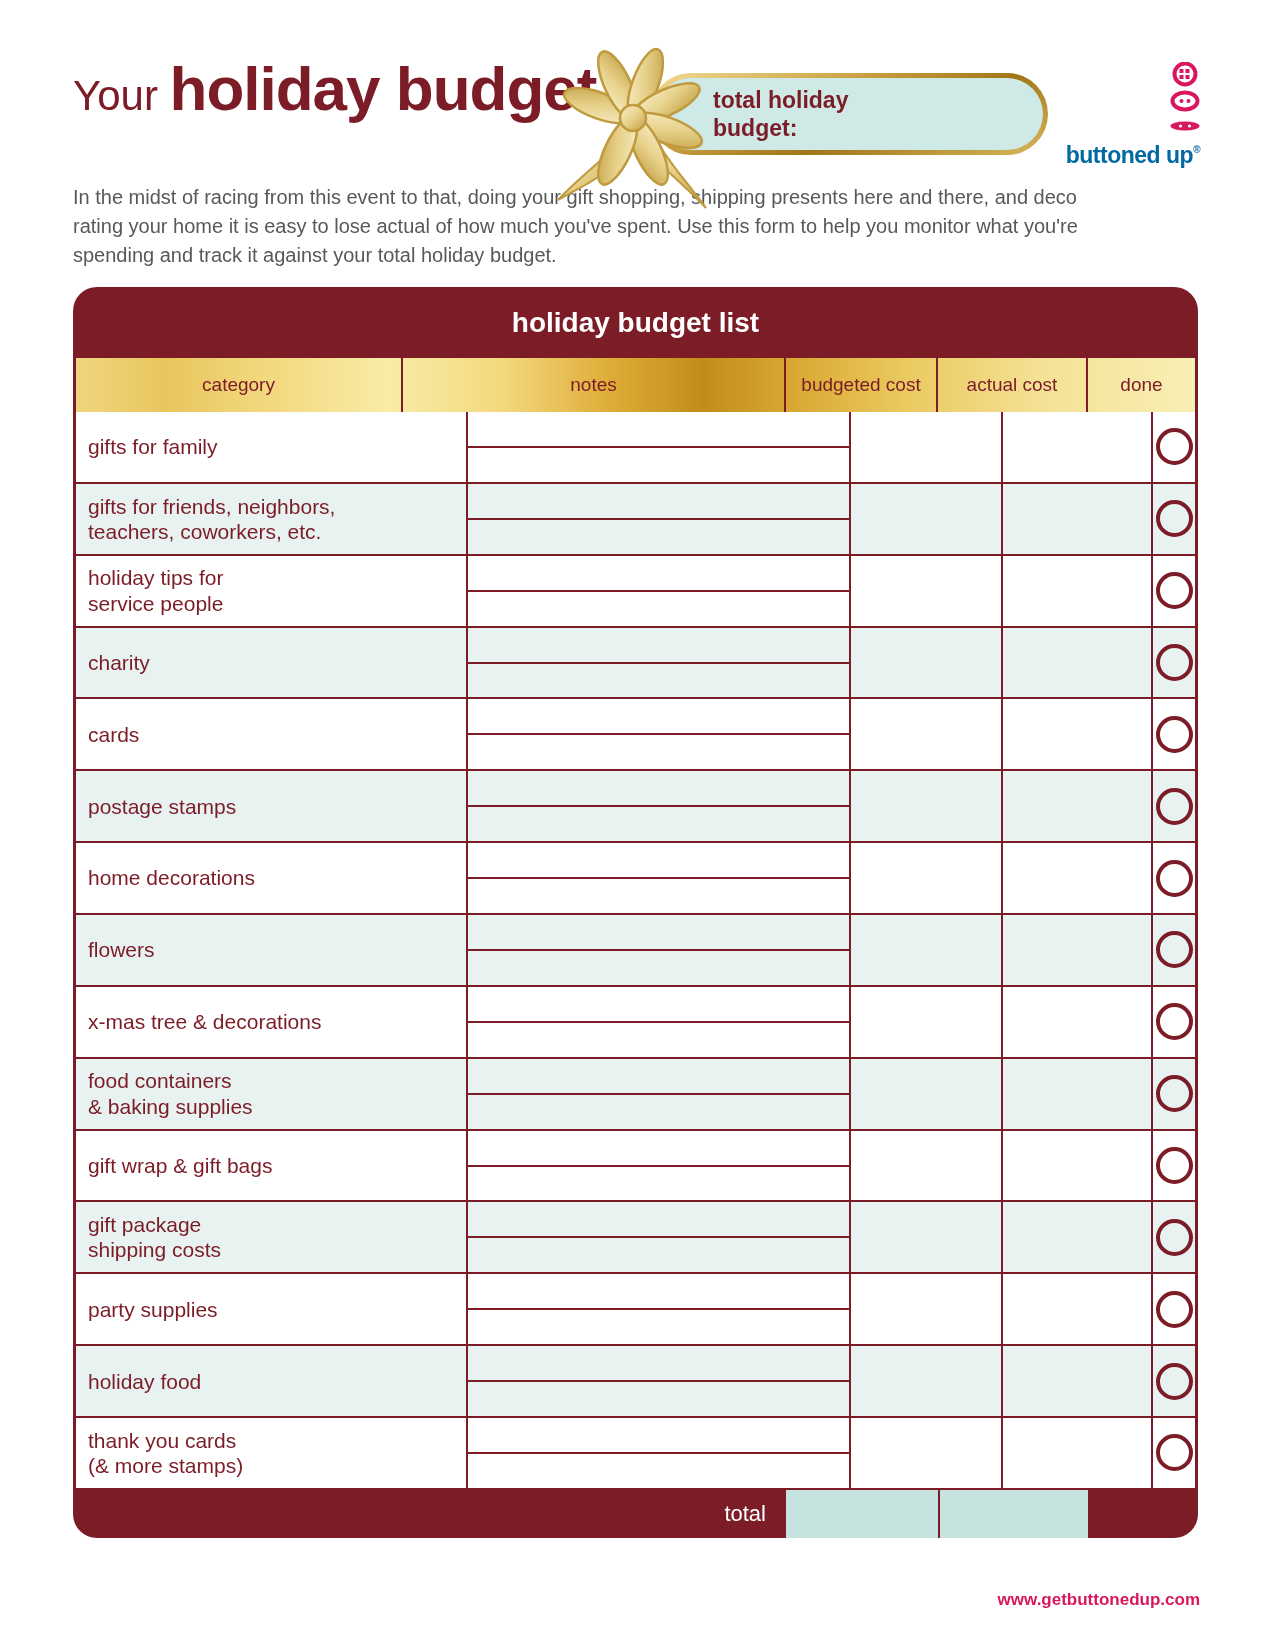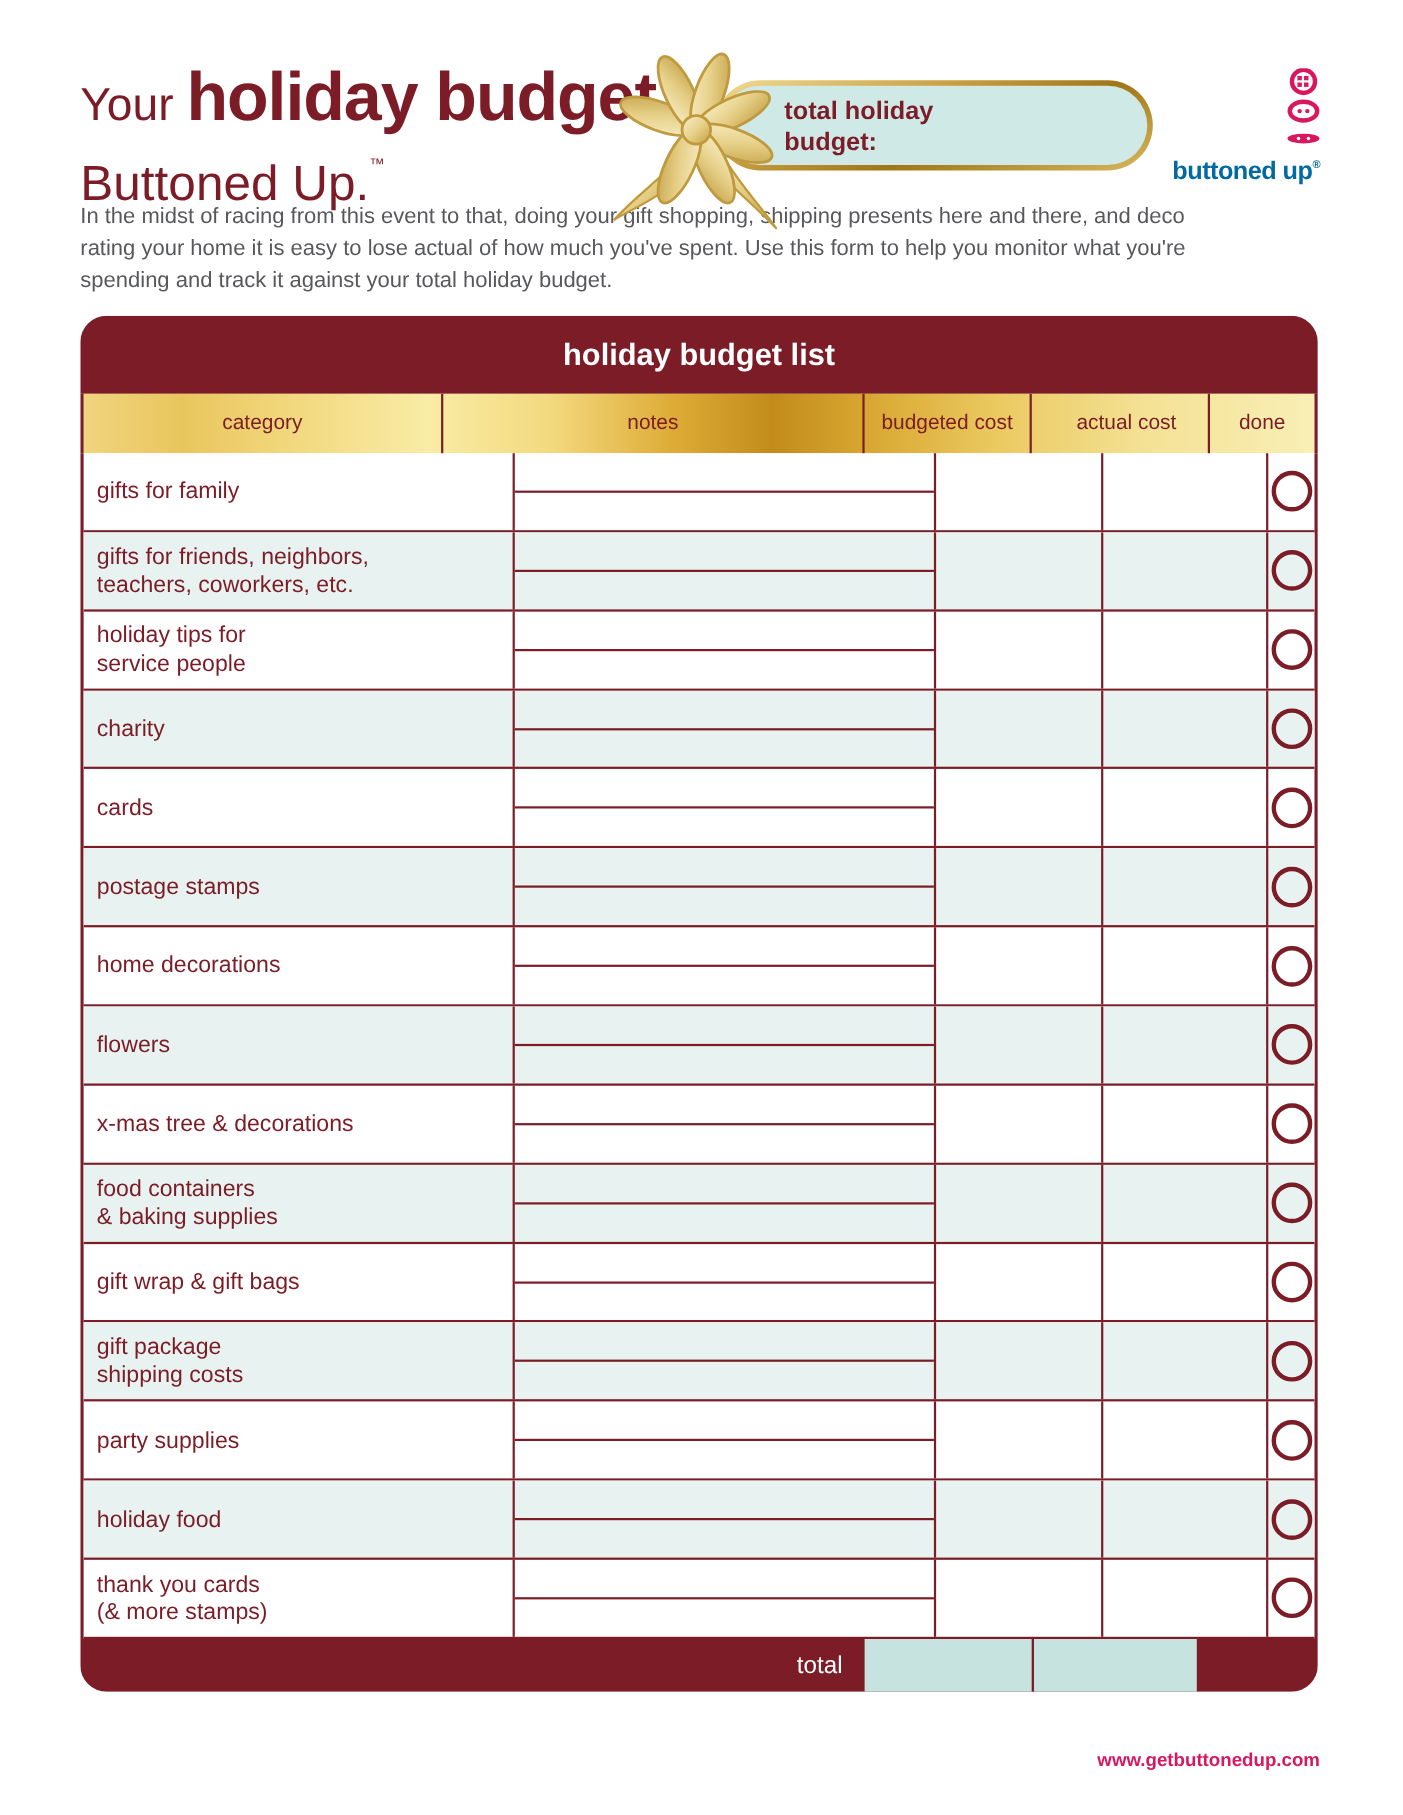--- a/index.html
+++ b/index.html
@@ -56,21 +56,21 @@
     border-left:3px solid #7b1c27; border-right:3px solid #7b1c27;
     background:linear-gradient(90deg,#f0d57e 0%,#e9c65d 8%,#f3da82 18%,#f9eca6 28%,#f3d97e 38%,#ddab36 48%,#c38c1a 56%,#d9a833 64%,#eac95f 74%,#f4e194 86%,#f9efb5 100%);
   }
   .th {
     display:flex; align-items:center; justify-content:center; box-sizing:border-box;
     color:#7b1c27; font-size:19px; border-right:2px solid #7b1c27;
   }
   .th-category { width:327px; }
   .th-notes { width:383px; }
   .th-budgeted { width:152px; }
-  .th-actual { width:150px;margin-left:12px; }
+  .th-actual { width:150px; }
   .th-done { flex:1; border-right:none; }
 
   .tbl-rows {
     height:1078px; display:flex; flex-direction:column; box-sizing:border-box;
     border-left:3px solid #7b1c27; border-right:3px solid #7b1c27; background:#ffffff;
   }
   .row { flex:1; display:flex; border-bottom:2px solid #7b1c27; box-sizing:border-box; }
   .row:nth-child(even) { background:#e8f2f0; }
   .cell { box-sizing:border-box; border-right:2px solid #7b1c27; }
   .cat-cell {
@@ -100,21 +100,20 @@
     font-size:17px; font-weight:bold;
   }
 </style>
 </head>
 <body>
 
 <div class="page">
 
   <div class="masthead">
     <div class="title-line1"><span>Your </span><span class="title-main">holiday budget</span></div>
-    <div class="title-line2"><span>Buttoned Up.</span><span class="tm">™</span></div>
   </div>
 
   <svg class="bow" viewBox="0 0 190 175">
     <defs>
       <linearGradient id="goldg" x1="0" y1="0" x2="1" y2="1">
         <stop offset="0" stop-color="#f9f0cb"></stop>
         <stop offset="0.5" stop-color="#e7d18a"></stop>
         <stop offset="1" stop-color="#c3a045"></stop>
       </linearGradient>
     </defs>

